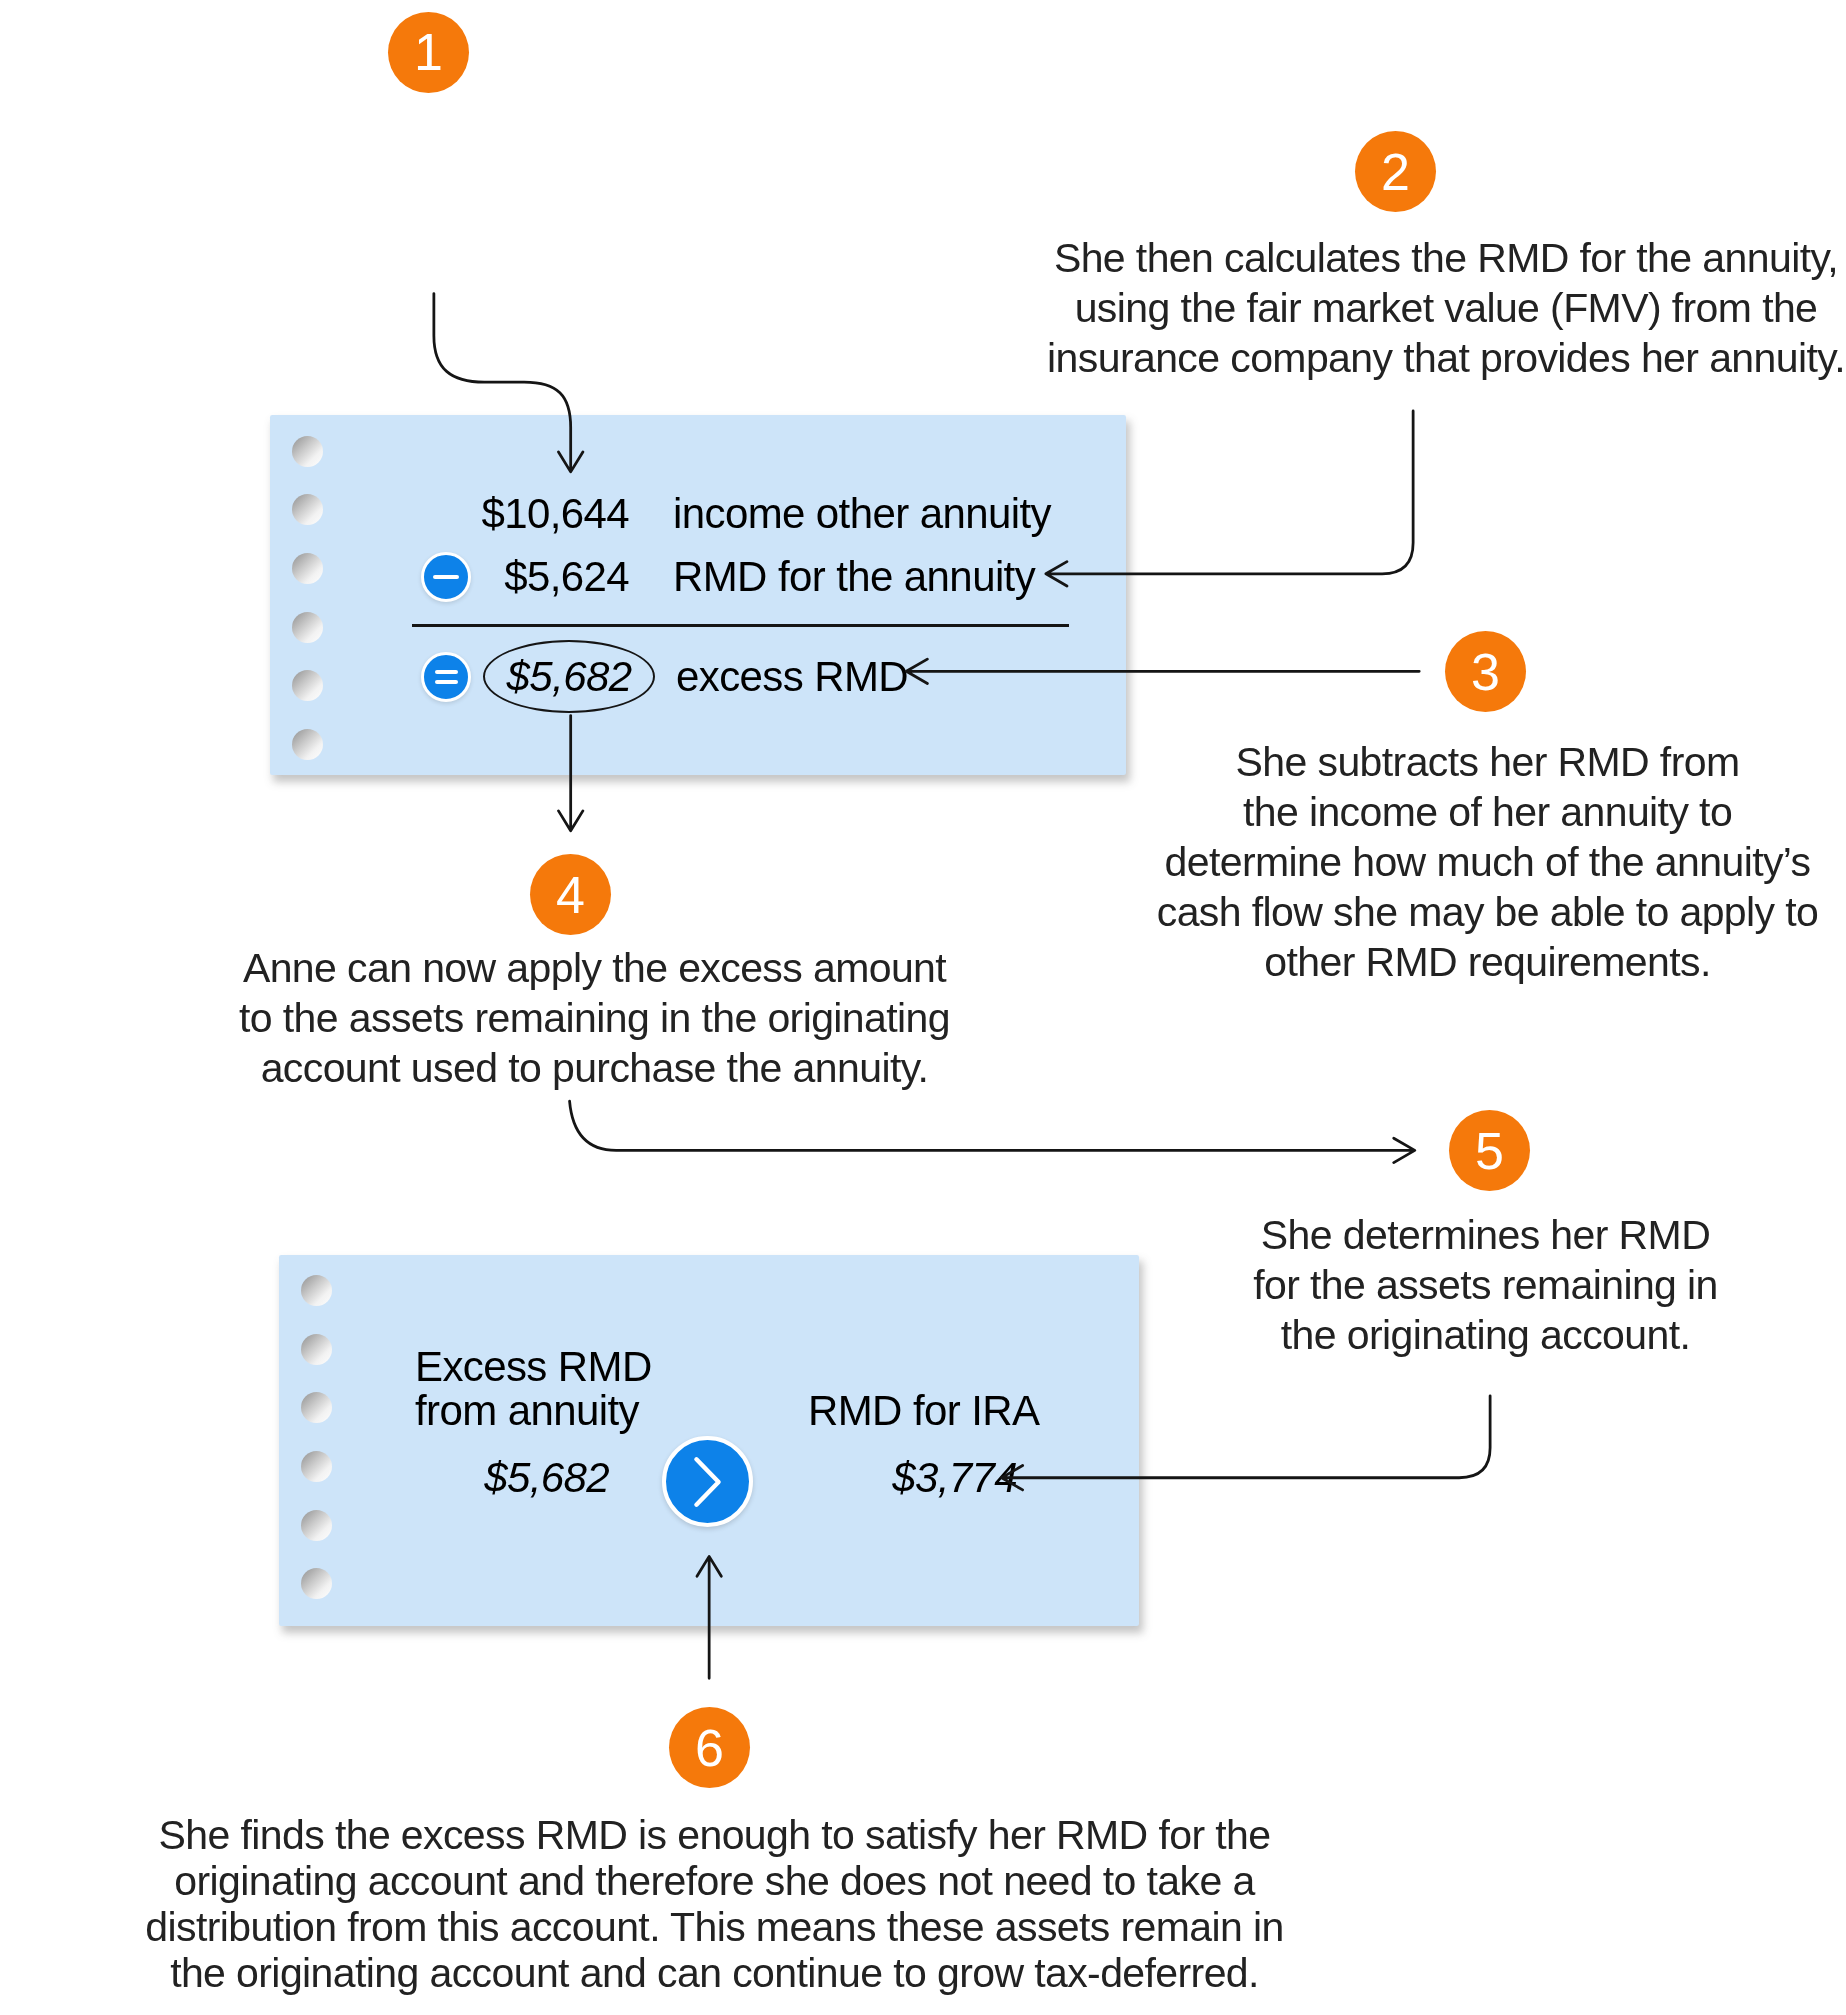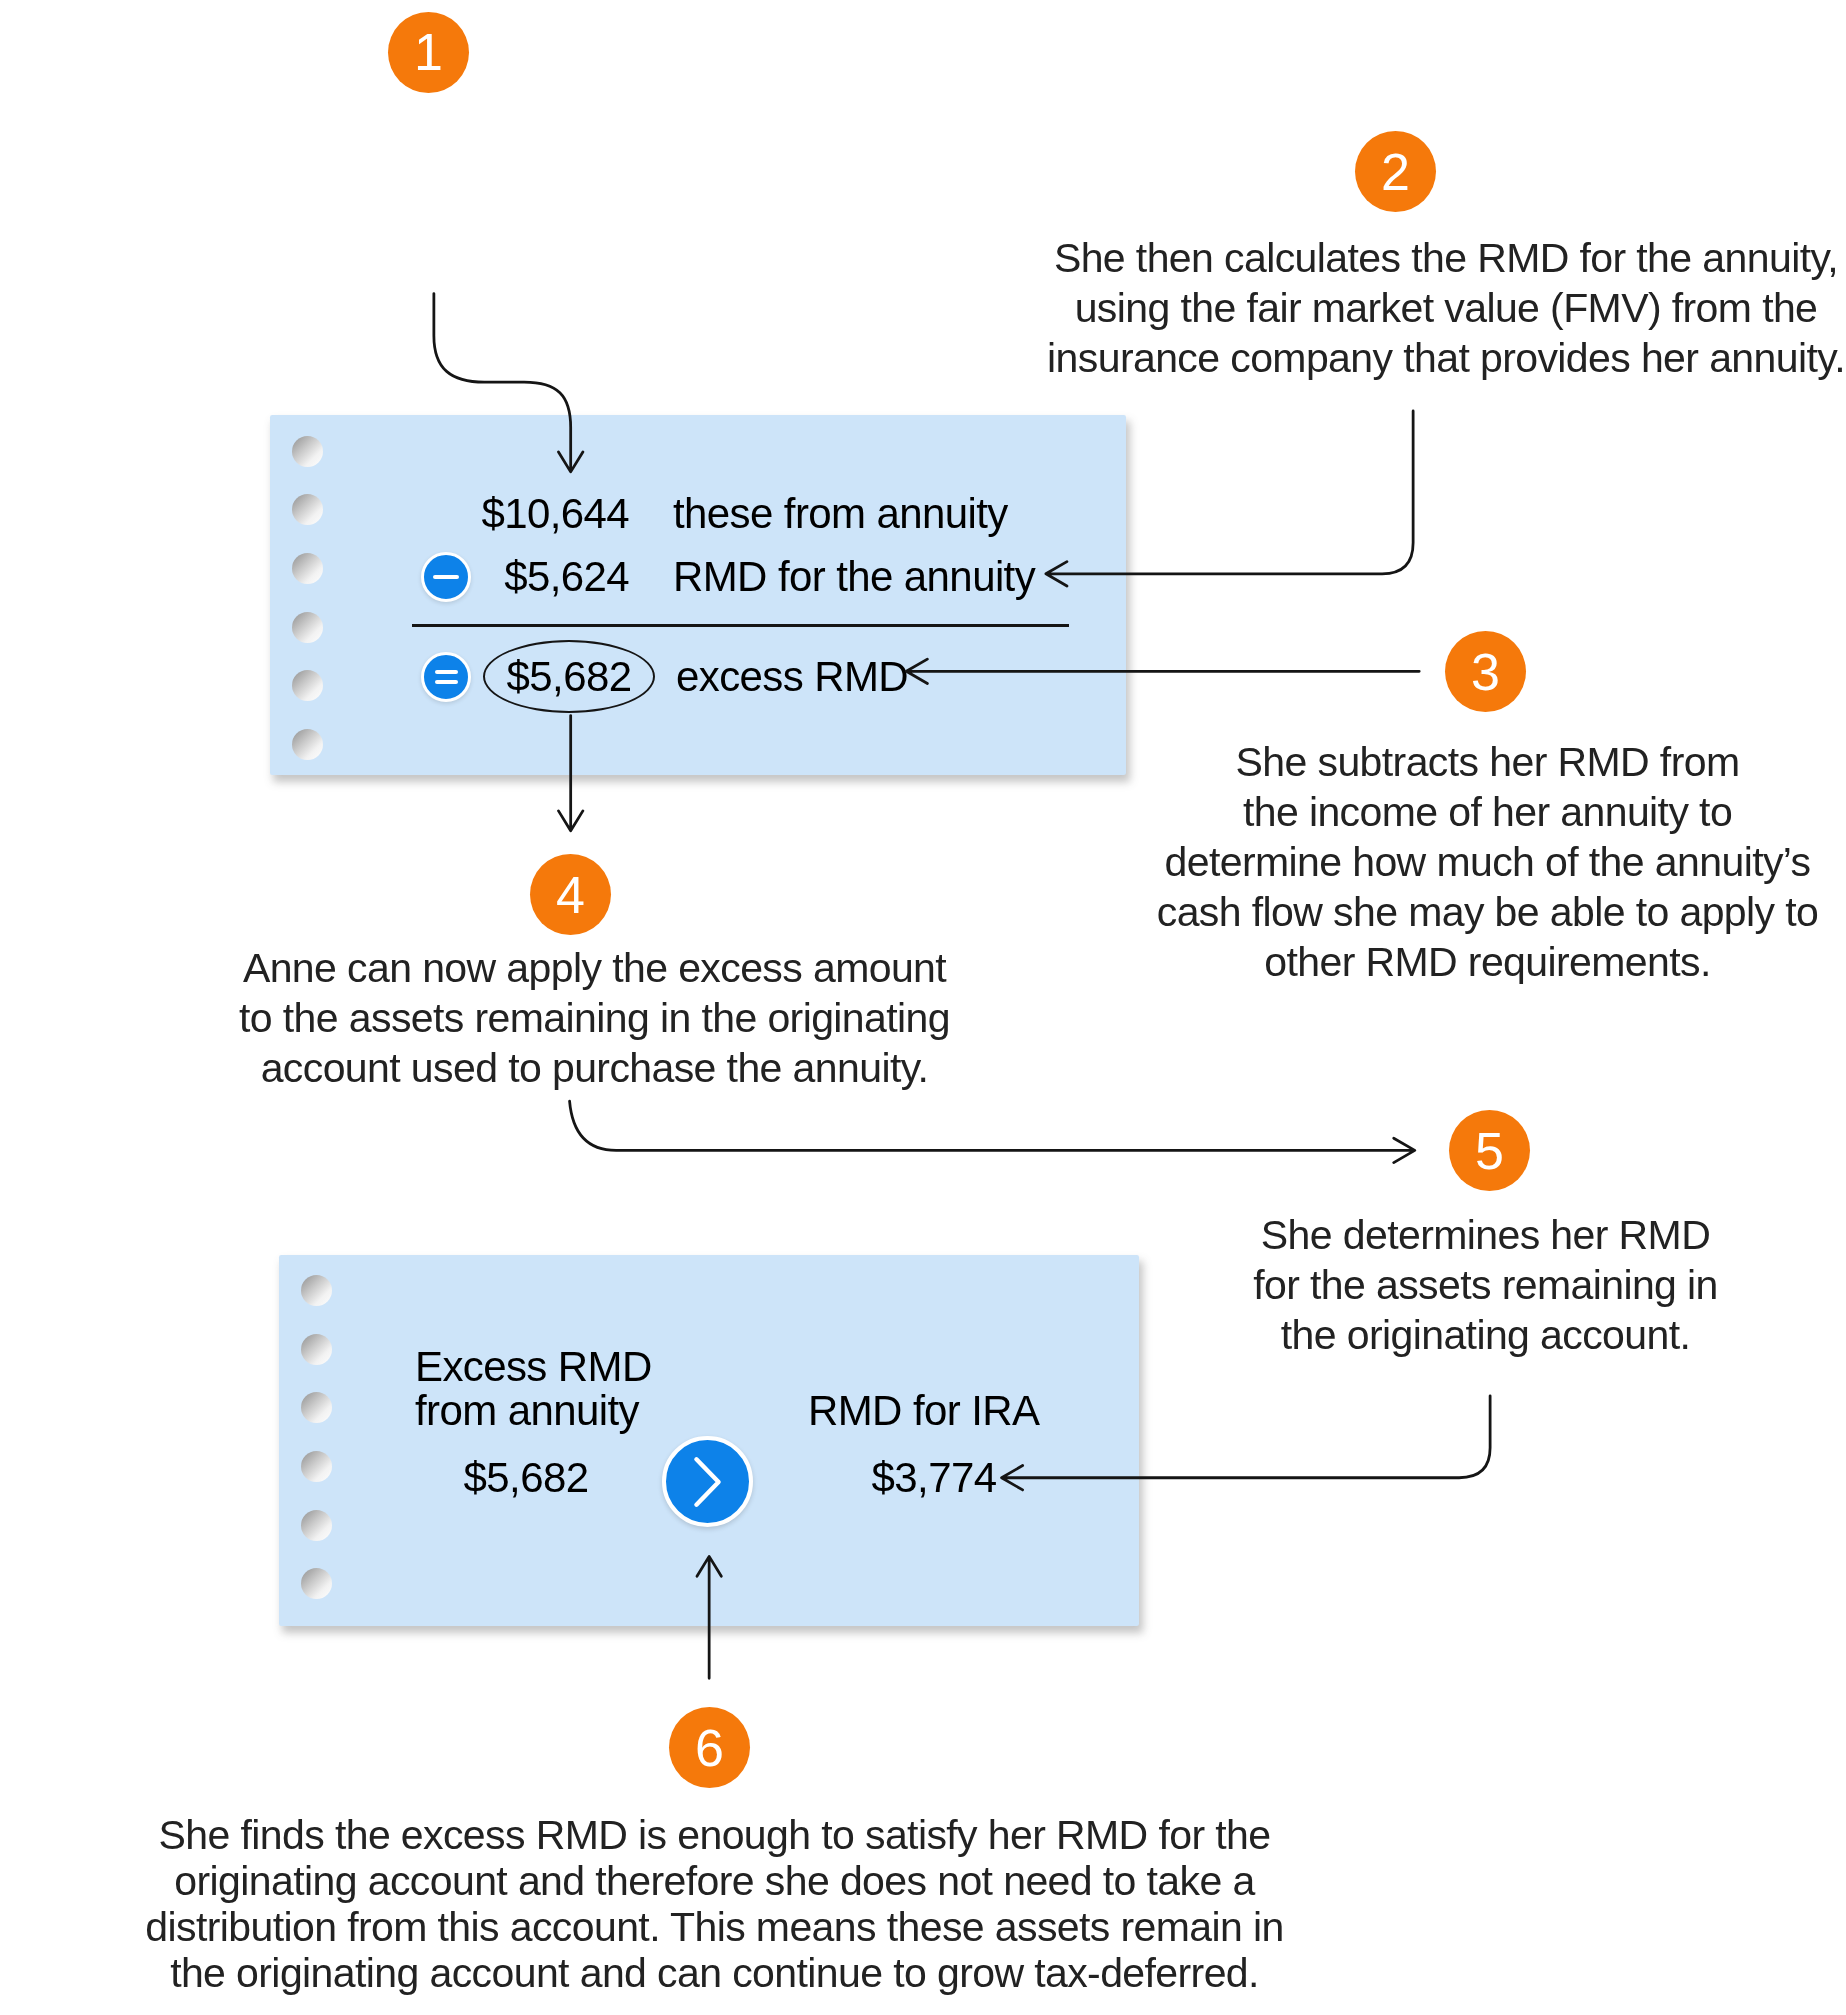--- a/index.html
+++ b/index.html
@@ -32,21 +32,21 @@
   }
   .hole{
     position:absolute;width:31px;height:31px;border-radius:50%;
     background:linear-gradient(135deg,#8f8f8f 0%,#c9c9c9 40%,#f2f2f2 70%,#ffffff 100%);
   }
   .cardtext{
     position:absolute;font-size:42px;line-height:44px;color:#000000;
     letter-spacing:-0.6px;white-space:pre-line;
   }
   .val{text-align:right;}
-  .ctr{text-align:center;}
+  .ctr{text-align:right;font-style:italic;}
   
   .opcircle{
     position:absolute;box-sizing:border-box;
     width:50px;height:50px;border-radius:50%;
     background:#0D82E9;border:3.9px solid #ffffff;
     display:flex;align-items:center;justify-content:center;
     box-shadow:0 1.7px 4.4px rgba(0,0,0,0.12);
   }
   .minusbar{width:25.5px;height:4.4px;border-radius:2.2px;background:#ffffff;}
   .eqwrap{display:flex;flex-direction:column;gap:6.1px;align-items:center;}
@@ -115,21 +115,21 @@
 
   <div class="card" style="left:270px;top:415px;width:856px;height:360px;">
     <div class="hole" style="left:21.6px;top:20.5px;"></div>
     <div class="hole" style="left:21.6px;top:79px;"></div>
     <div class="hole" style="left:21.6px;top:138px;"></div>
     <div class="hole" style="left:21.6px;top:197px;"></div>
     <div class="hole" style="left:21.6px;top:255px;"></div>
     <div class="hole" style="left:21.6px;top:314px;"></div>
 
     <div class="cardtext val" style="left:175px;top:77px;width:184px;">$10,644</div>
-    <div class="cardtext" style="left:403px;top:77px;">these from annuity</div>
+    <div class="cardtext" style="left:403px;top:77px;">income other annuity</div>
 
     <div class="opcircle" style="left:151px;top:137px;">
       <div class="minusbar"></div>
     </div>
     <div class="cardtext val" style="left:175px;top:140px;width:184px;">$5,624</div>
     <div class="cardtext" style="left:403px;top:140px;">RMD for the annuity</div>
 
     <div style="position:absolute;left:142px;top:209px;width:657px;height:2.8px;background:#151515;"></div>
 
     <div class="opcircle" style="left:151px;top:237px;">

